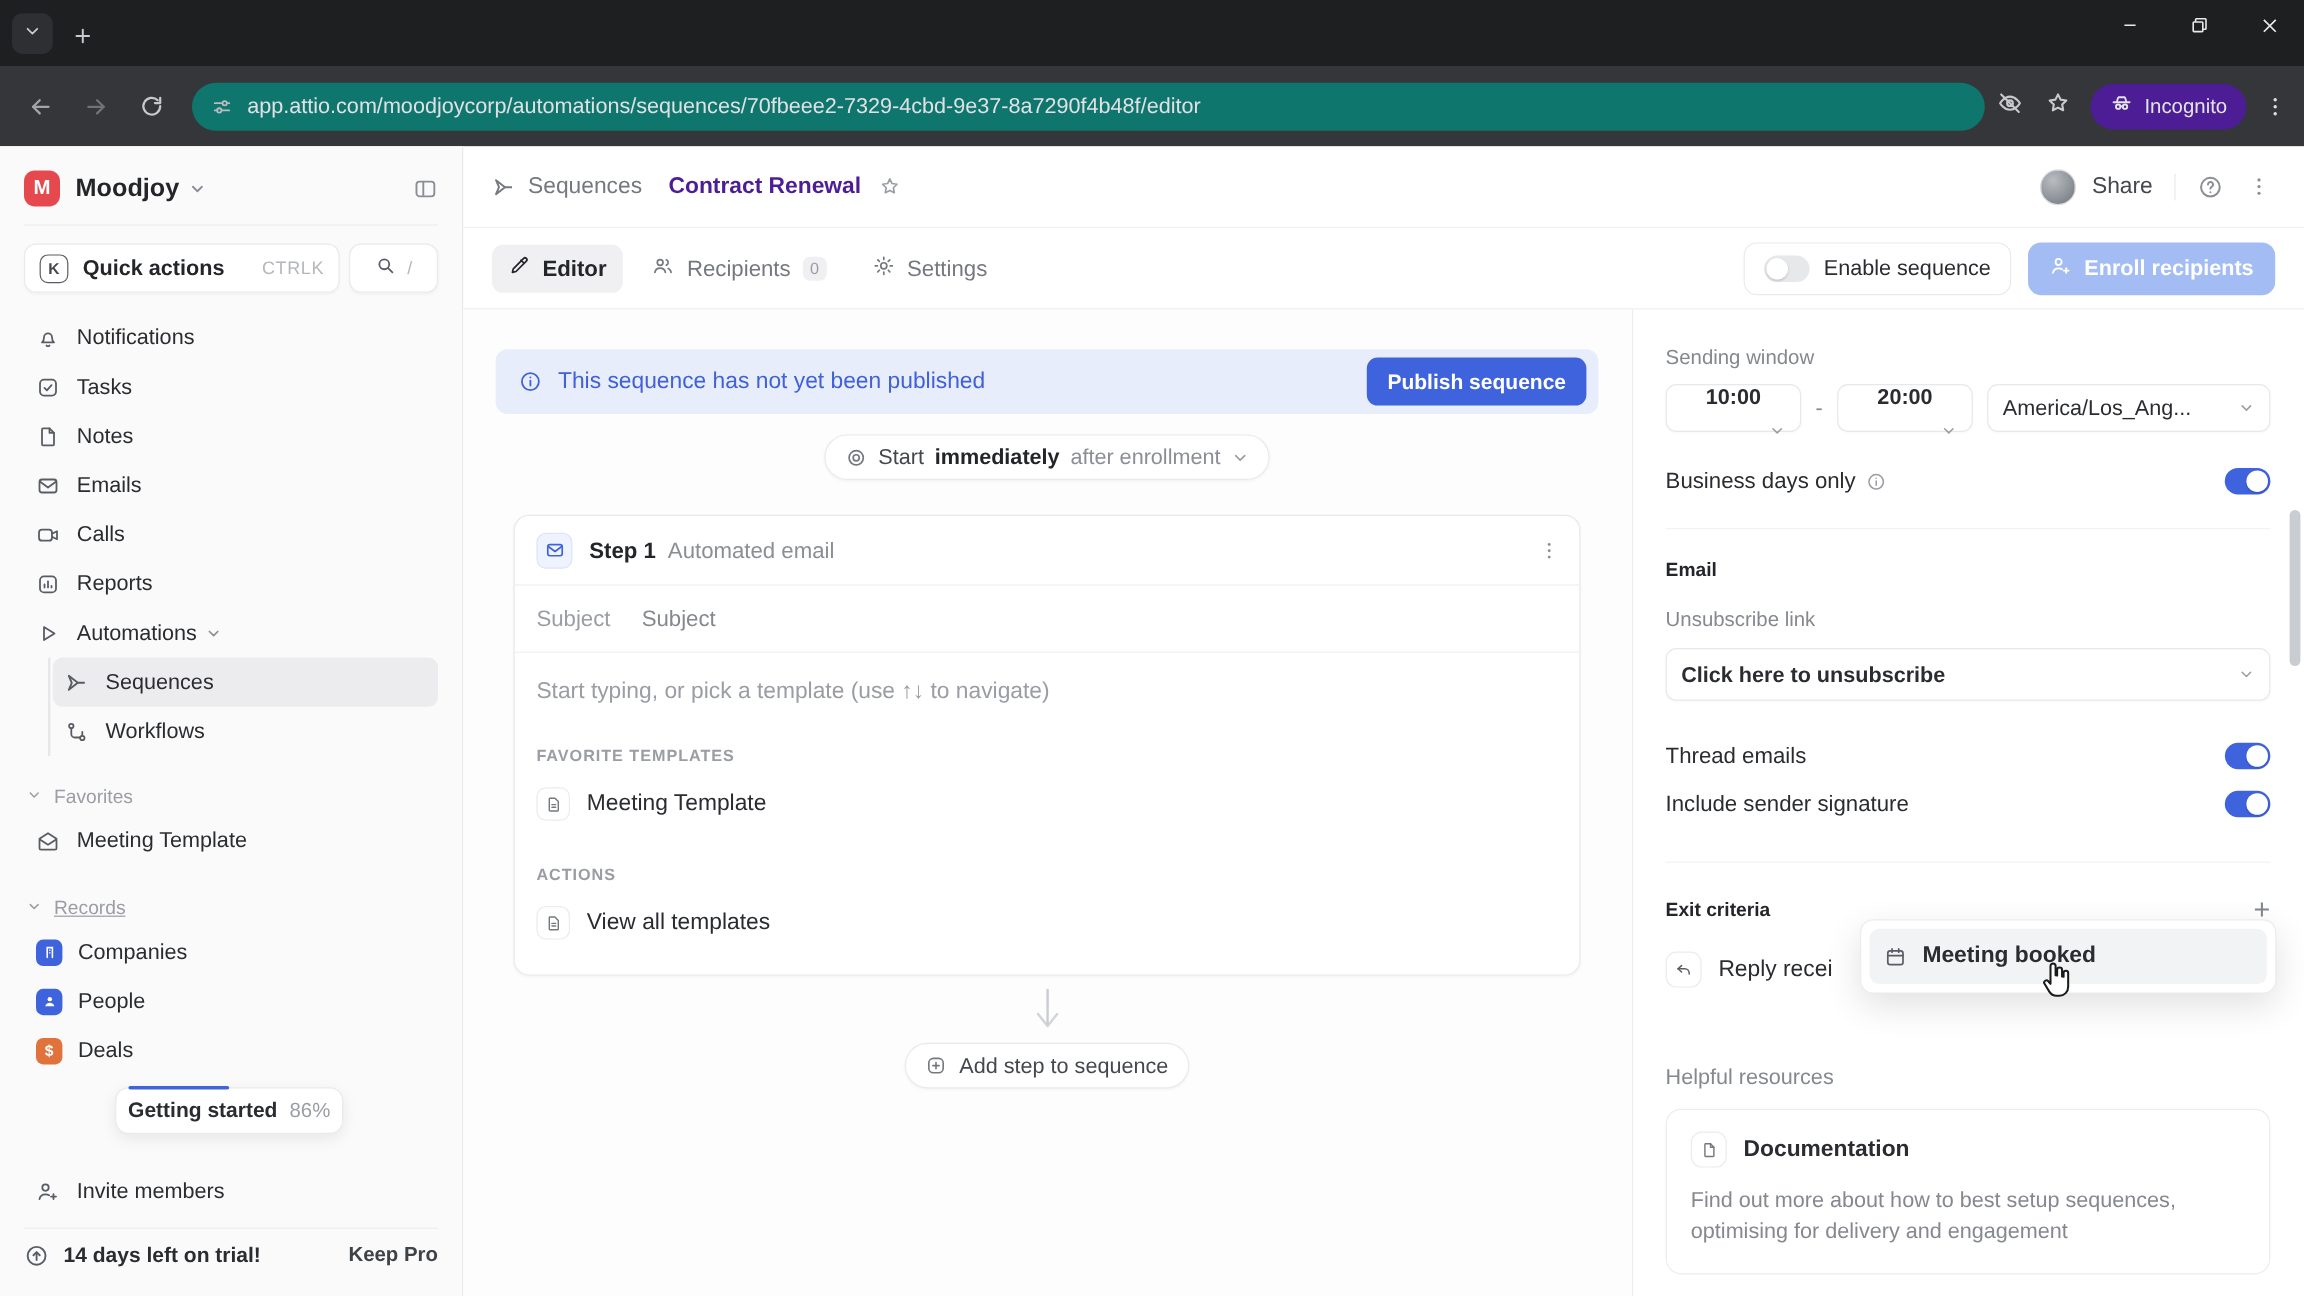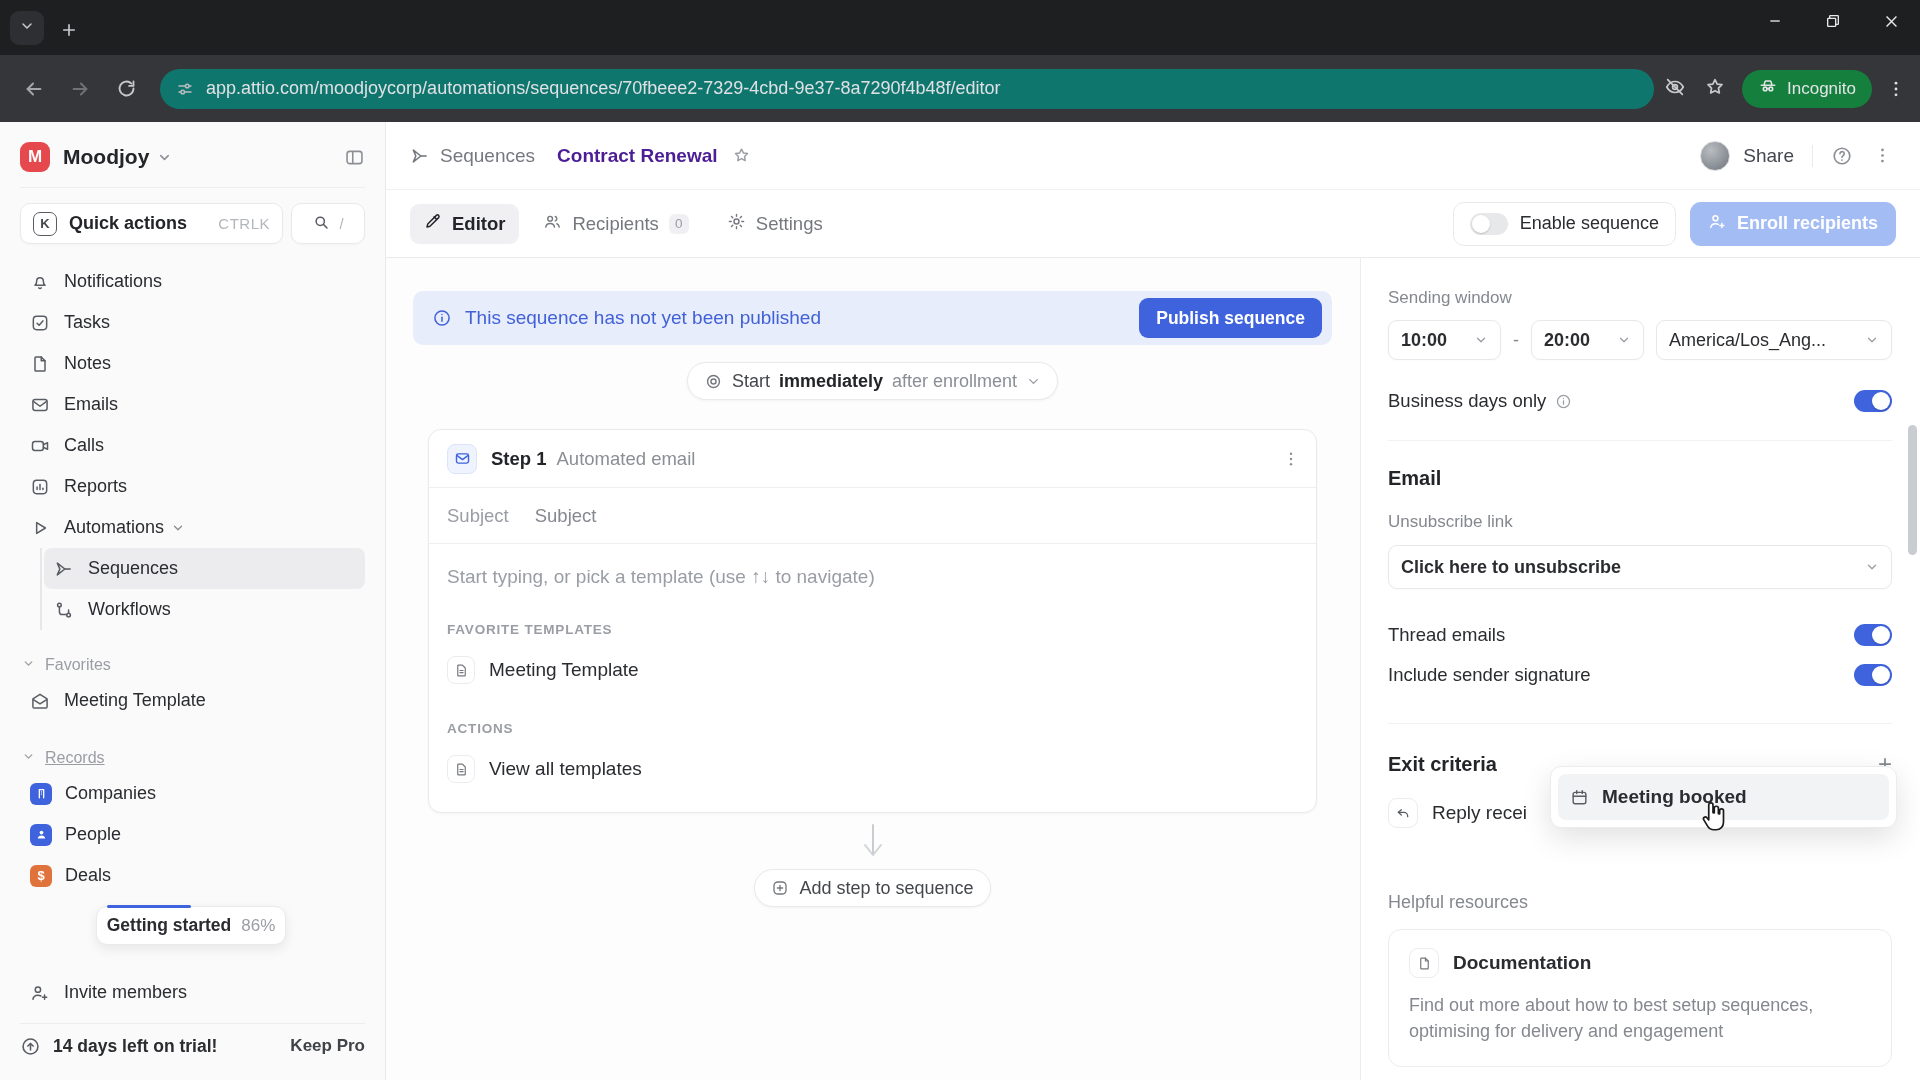--- a/index.html
+++ b/index.html
@@ -19,21 +19,21 @@
   .winbtn { width:58px; height:42px; display:flex; align-items:center; justify-content:center; color:#e8e9ea; }
 
   .toolbar { height:67px; background:#35363a; display:flex; align-items:center; padding:0 14px; }
   .navbtn { width:40px; height:40px; border-radius:50%; display:flex; align-items:center; justify-content:center; color:#a2a6ab; margin-right:6px; }
   .navbtn.dim { color:#6f7277; }
   .navbtn.reload { color:#c6c9cd; }
   .omnibox { flex:1; height:40px; margin:0 10px 0 8px; background:#0f766e; border-radius:20px; display:flex; align-items:center; padding:0 16px; min-width:0; }
   .omni-tune { color:#b9bcc1; display:flex; margin-right:12px; }
   .omni-url { color:#dfe1e5; font-size:18px; white-space:nowrap; overflow:hidden; }
   .omni-actions { display:flex; align-items:center; color:#c6c9cd; gap:18px; margin-right:16px; }
-  .incog { height:38px; background:#15803d; border-radius:19px; display:flex; align-items:center; gap:9px; padding:0 16px; color:#e3e4e7; font-size:17px; }
+  .incog { height:38px; background:#4c1d95; border-radius:19px; display:flex; align-items:center; gap:9px; padding:0 16px; color:#e3e4e7; font-size:17px; }
   .menu-dots { margin-left:14px; color:#dfe1e5; display:flex; }
 
   
   .app { display:flex; height:958px; background:#fff; }
 
   
   .sidebar { width:386px; background:#fafafa; border-right:1px solid #e9eaec; display:flex; flex-direction:column; padding:0 20px; position:relative; }
   .ws-row { display:flex; align-items:center; margin-top:20px; }
   .ws-logo { width:30px; height:30px; border-radius:9px; background:#e5484d; color:#fff; font-weight:700; font-size:17px; display:flex; align-items:center; justify-content:center; }
   .ws-name { margin-left:13px; font-size:21px; font-weight:700; color:#232529; }
@@ -133,28 +133,28 @@
   .addstep-ic { color:#75787e; display:flex; }
 
   
   .rightpanel { flex:1; border-left:1px solid #ededef; background:#fff; padding:30px 28px 0 27px; position:relative; }
   .rp-label { font-size:17px; color:#85888e; }
   .sw-row { display:flex; align-items:center; gap:12px; margin-top:12px; }
   .select { height:40px; border:1px solid #e7e8ea; border-radius:9px; background:#fff; display:flex; align-items:center; padding:0 12px; gap:10px; box-shadow:0 1px 2px rgba(0,0,0,.02); }
   .sel-val { font-size:18px; font-weight:600; color:#2a2c30; white-space:nowrap; }
   .sel-chev { color:#9a9da3; display:flex; margin-left:auto; }
   .sw-dash { color:#85888e; font-size:18px; }
-  .sel-time { width:113px; }
+  .sel-time { width:113px;flex-direction:column; }
   .sel-tz { flex:1; min-width:0; }
   .rp-toggle-row { display:flex; align-items:center; margin-top:30px; }
   .rp-toggle-label { font-size:18.5px; color:#2a2c30; font-weight:500; }
   .rp-info { margin-left:9px; color:#9a9da3; display:flex; }
   .rp-toggle-row .toggle { margin-left:auto; }
   .rp-section-divider { height:1px; background:#f2f2f4; margin-top:28px; }
-  .rp-heading { margin-top:26px; font-size:20px; font-weight:700; color:#232529; }
+  .rp-heading { margin-top:26px; font-size:16px; font-weight:700; color:#232529; }
   .rp-sub { margin-top:22px; }
   .sel-full { margin-top:13px; height:44px; }
   .sel-full .sel-val { font-weight:600; }
   .toggle-stack { margin-top:26px; }
   .toggle-line { display:flex; align-items:center; height:40px; }
   .exit-head { display:flex; align-items:center; margin-top:28px; }
   .exit-plus { margin-left:auto; color:#85888e; font-size:24px; font-weight:400; line-height:1; }
   .exit-item { display:flex; align-items:center; margin-top:22px; }
   .exit-ic { width:30px; height:30px; border:1px solid #ececee; border-radius:9px; display:flex; align-items:center; justify-content:center; color:#595d63; }
   .exit-label { margin-left:14px; font-size:19px; font-weight:500; color:#2a2c30; white-space:nowrap; }

